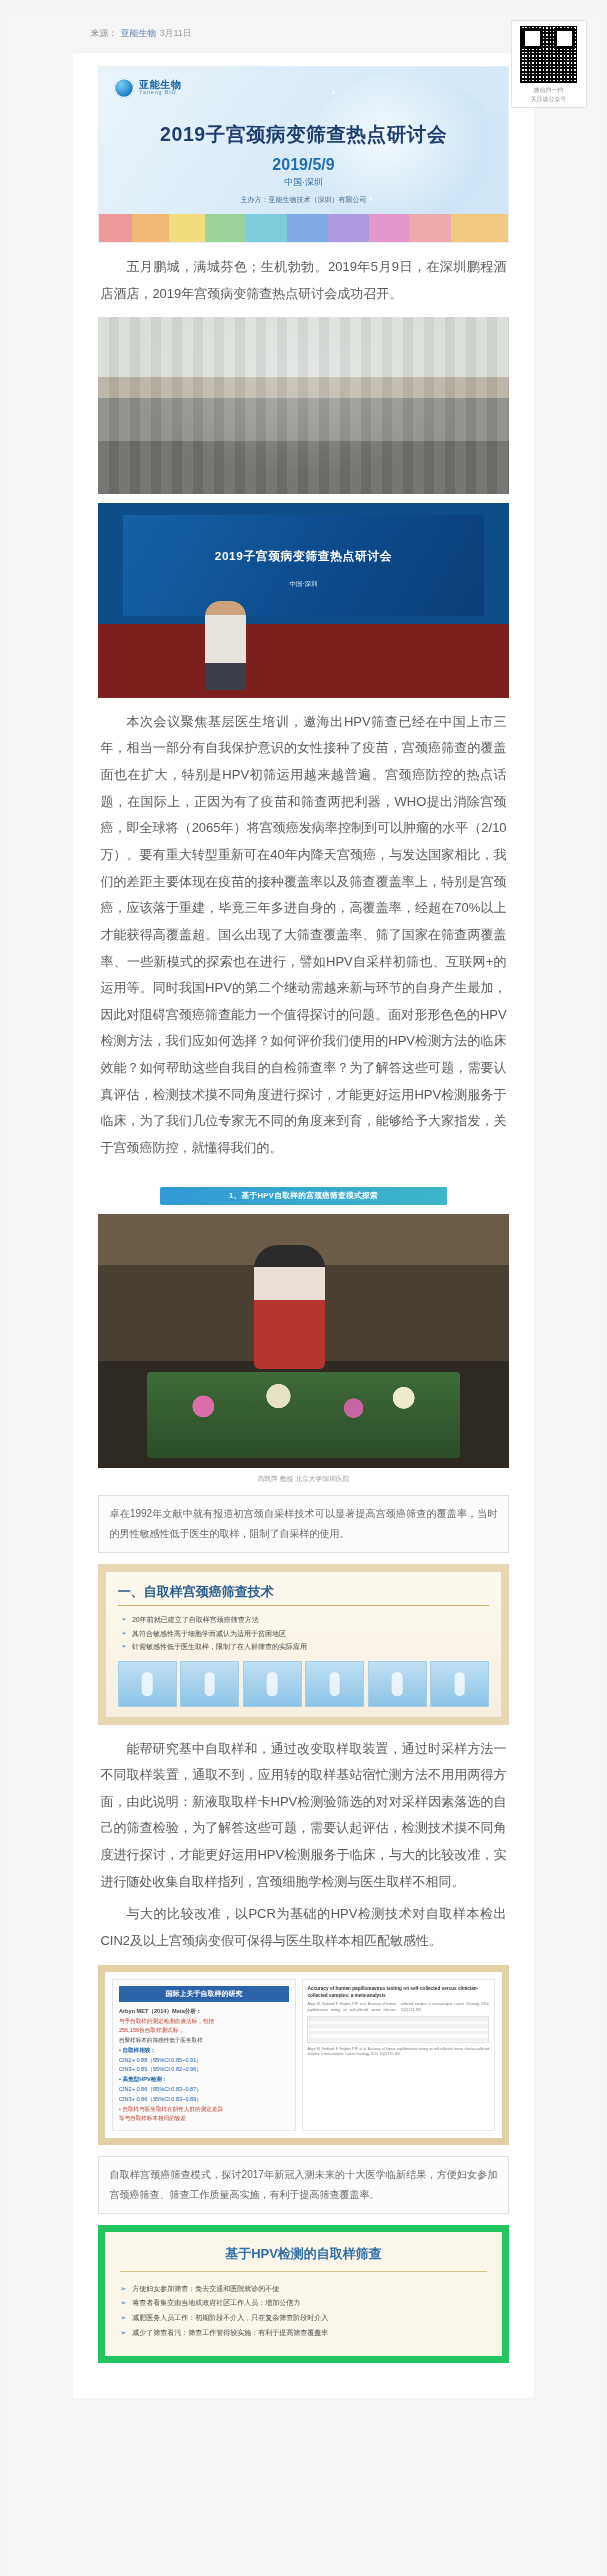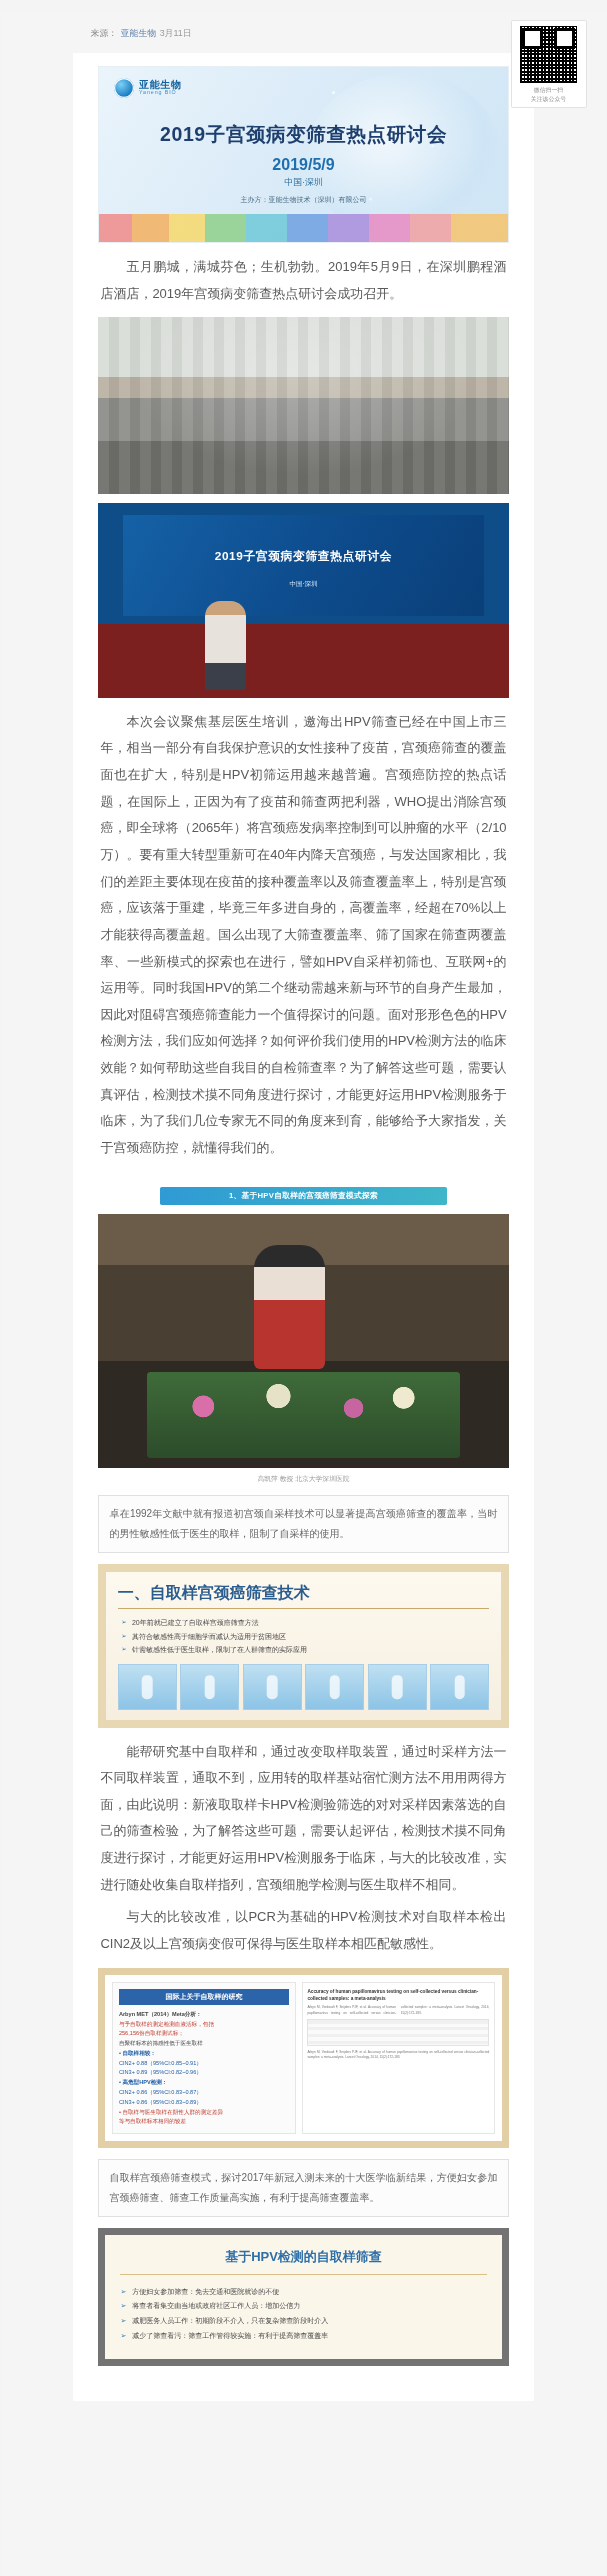--- a/index.html
+++ b/index.html
@@ -295,21 +295,21 @@
     border: 8.3px solid #e7d7b2;
     background: #f3ecdc;
     padding: 0;
     position: relative;
   }
   .slide-inner {
     background: linear-gradient(180deg, #fdf9ef, #f6efe0);
     padding: 10.6px 11.8px 9.5px;
   }
   .slide-title {
-    font-size: 16px;
+    font-size: 13px;
     font-weight: bold;
     color: #2a5d8f;
     border-bottom: 1.2px solid #c9a96b;
     padding-bottom: 4.7px;
     margin-bottom: 7px;
   }
   .slide-list { margin: 0 0 8.3px 3.5px; padding: 0; list-style: none; }
   .slide-list li {
     font-size: 7px;
     color: #4a4a4a;
@@ -402,21 +402,21 @@
   .study-right .sr-fig {
     margin-top: 3.5px;
     height: 27px;
     background: repeating-linear-gradient(180deg, #f0f0f0 0 3.5px, #fafafa 3.5px 7px);
     border: 0.6px solid #e2e2e2;
   }
 
   
   .gold-panel {
     margin-top: 10.6px;
-    border: 7px solid #737373;
+    border: 7px solid #22c55e;
     background: #fbf6ea;
     padding: 13px 15.4px 15.4px;
   }
   .gold-panel .gp-title {
     text-align: center;
     font-size: 13px;
     font-weight: bold;
     color: #2f6fa8;
     padding-bottom: 8.3px;
     border-bottom: 1.2px solid #d9c08a;

